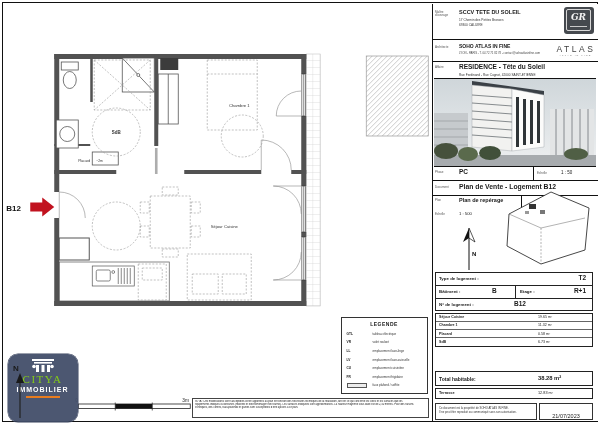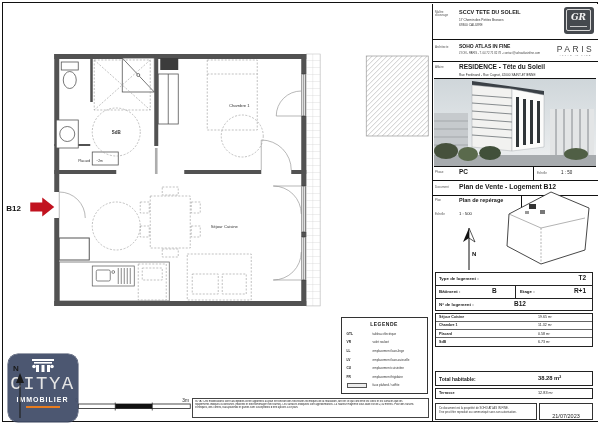--- a/index.html
+++ b/index.html
@@ -17,21 +17,21 @@
   .lg-row{display:flex;align-items:center;height:8.6px;padding:0 5px;}
   .lg-code{width:26px;font-size:3.2px;font-weight:bold;color:#222;}
   .lg-desc{font-size:3px;color:#333;}
   .lg-swatch{width:20px;height:5px;background:#ececec;border:.5px solid #555;margin-right:6px;box-sizing:border-box;}
   
   .nota{position:absolute;left:188px;top:394px;width:237px;height:20px;border:1px solid #444;box-sizing:border-box;padding:1.5px 2px;background:#fff;}
   .nota div{font-size:2.6px;line-height:1.25;color:#222;white-space:nowrap;overflow:hidden;}
   
   .citya{position:absolute;left:4px;top:350px;width:70px;height:68px;background:rgba(66,78,105,.95);
          border-radius:10px;text-align:center;box-shadow:0 0 0 .5px #39435c;}
-  .citya-name{font-family:Liberation Mono, monospace;font-size:19px;color:#e5e5e5;letter-spacing:1.5px;margin-top:1px;}
+  .citya-name{font-family:Liberation Serif, serif;font-size:11px;color:#84cc16;letter-spacing:1.5px;margin-top:1px;}
   .citya-sub{font-size:7px;font-weight:bold;color:#fff;letter-spacing:1px;margin-top:1px;}
   .citya-bar{width:34px;height:2.5px;background:#e87c1f;margin:3px auto 0;}
   .capital-icon{display:block;margin:5px auto 0;}
   .north2{position:absolute;left:8px;top:356px;}
   
   .panel{position:absolute;left:432px;top:3.5px;width:164.5px;height:417px;border-left:1.2px solid #111;background:#fff;}
   .hline{position:absolute;left:0;right:0;height:1px;background:#111;}
   .p-lbl{position:absolute;font-size:3px;color:#555;line-height:1.2;width:22px;}
   .b{font-weight:bold;}
   .micro{font-size:3.2px;color:#333;}
@@ -266,21 +266,21 @@
         <div class="gr-txt">GR</div>
         <div class="gr-line"></div>
       </div>
     </div>
     <div class="hline" style="top:35px;"></div>
 
     <div class="p-lbl" style="left:2px;top:42px;">Architecte</div>
     <div class="abs b" style="left:26px;top:39px;font-size:5px;">SOHO ATLAS IN FINE</div>
     <div class="abs" style="left:26px;top:47px;font-size:2.8px;color:#444;">LYON - PARIS - T. 04 72 71 82 78 - contact@sohoatlasinfine.com</div>
     <div class="soho">
-      <div class="soho-main">PARIS</div>
+      <div class="soho-main">ATLAS</div>
       <div class="soho-sub">ATLAS IN FINE</div>
     </div>
     <div class="hline" style="top:57px;"></div>
 
     <div class="p-lbl" style="left:2px;top:62px;">Affaire</div>
     <div class="abs b" style="left:26px;top:59px;font-size:6.5px;">RESIDENCE - Tête du Soleil</div>
     <div class="abs micro" style="left:26px;top:69px;">Rue Ferdinand - Rue Cugnot, 42000 SAINT-ETIENNE</div>
 
     <svg class="photo" viewBox="0 0 162 87" preserveAspectRatio="none">
       <defs>

